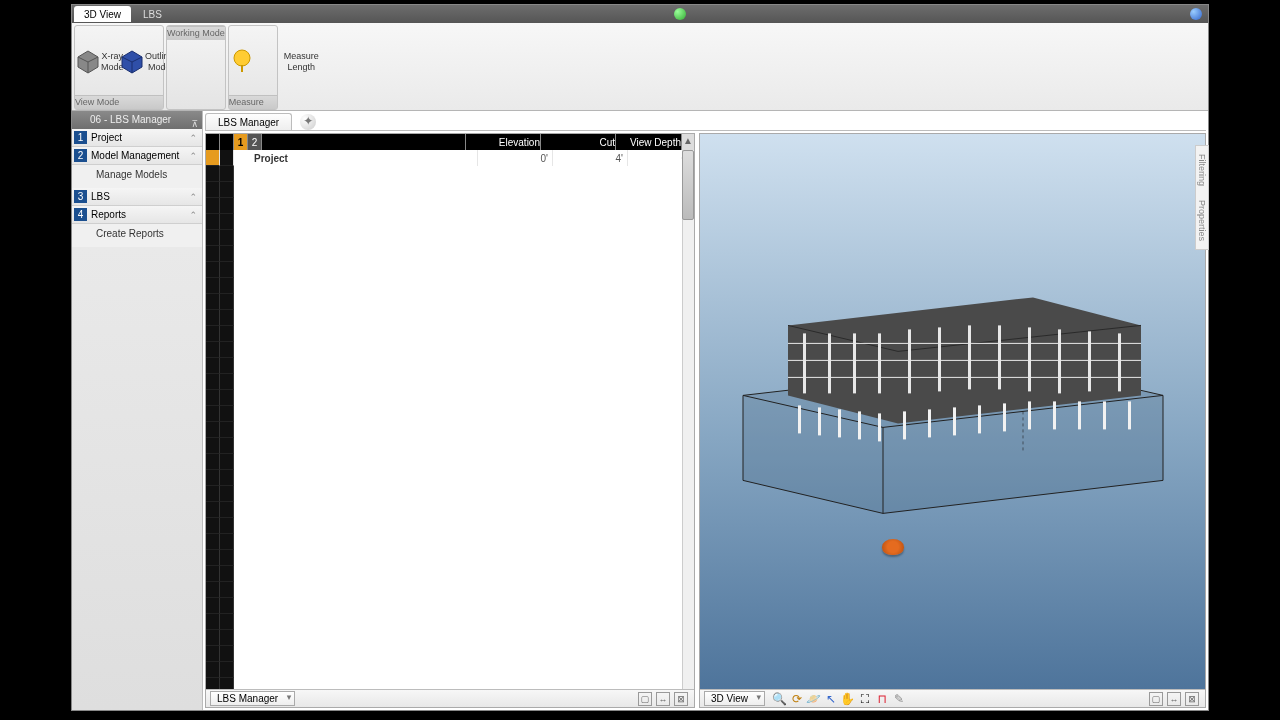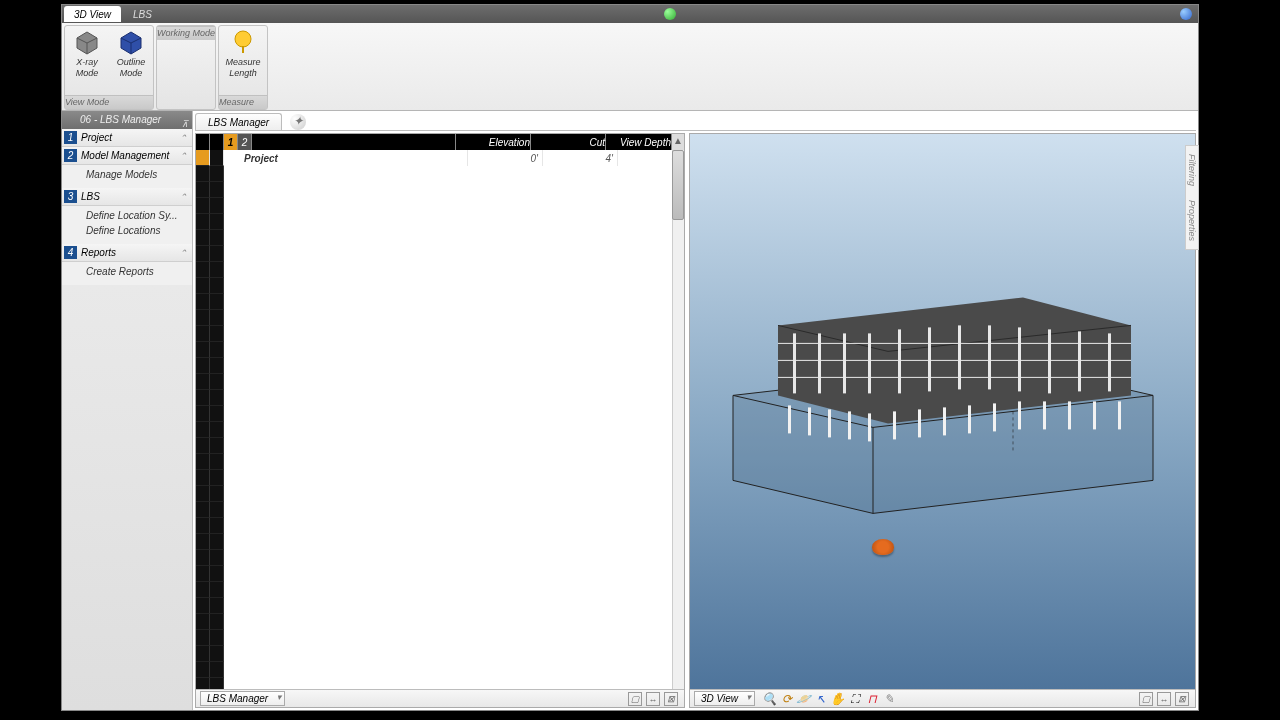--- a/index.html
+++ b/index.html
@@ -1,27 +1,27 @@
 <!DOCTYPE html>
 <html><head>
 <meta charset="utf-8">
 <style>
 * { margin:0; padding:0; box-sizing:border-box; font-family:"Segoe UI",Tahoma,sans-serif; }
 body { background:#000; width:1280px; height:720px; overflow:hidden; }
-.app { position:absolute; left:61px; top:4px; width:1138px; height:707px; background:#fff; border:1px solid #888; display:flex; flex-direction:column;font-style:italic; }
+.app { position:absolute; left:71px; top:4px; width:1138px; height:707px; background:#fff; border:1px solid #888; display:flex; flex-direction:column; }
 .tabbar { height:18px; background:linear-gradient(#6d6d6d,#555); display:flex; align-items:center; padding-left:2px; }
 .tab { height:16px; padding:0 10px; font-size:10px; display:flex; align-items:center; background:#fff; border-radius:3px 3px 0 0; margin-right:2px; cursor:pointer; }
 .tab.inactive { background:transparent; color:#ddd; }
 .tabbar .ticon { margin-left:auto; margin-right:4px; width:12px; height:12px; border-radius:50%; background:radial-gradient(circle at 30% 30%,#9f9,#3a3); }
 .tabbar .ticon.blue { background:radial-gradient(circle at 30% 30%,#9cf,#36c); margin-right:6px; }
 .ribbon { height:88px; background:linear-gradient(#f7f7f7,#eaeaea); border-bottom:1px solid #b5b5b5; display:flex; padding:2px 2px 0 2px; gap:2px; }
 .rgroup { border:1px solid #c3c3c3; background:linear-gradient(#f4f4f4,#e4e4e4); border-radius:3px; display:flex; flex-direction:column; }
 .rbtns { display:flex; flex:1; }
-.rbtn { width:44px; display:flex; flex-direction:column; align-items:center; justify-content:flex-start; padding-top:3px; cursor:pointer; font-size:9px; color:#333; text-align:center; line-height:11px; }
-.rbtn.wide { width:48px; }
+.rbtn { width:44px; display:flex; flex-direction:row; align-items:center; justify-content:flex-start; padding-top:3px; cursor:pointer; font-size:9px; color:#333; text-align:center; line-height:11px; }
+.rbtn.wide { width:48px;gap:29px; }
 .rbtn .ico { width:26px; height:26px; margin-bottom:2px; }
 .rbtn.disabled { color:#999; opacity:.55; }
 .grouplabel { font-size:9px; text-align:left; color:#666; background:linear-gradient(#d9d9d9,#c9c9c9); border-top:1px solid #c0c0c0; height:14px; line-height:13px; }
 .body { flex:1; display:flex; min-height:0; }
 .sidebar { width:131px; background:#f0f0f0; border-right:1px solid #bcbcbc; display:flex; flex-direction:column; font-size:10px; }
 .sidehdr { height:18px; background:linear-gradient(#8a8a8a,#6f6f6f); color:#eee; padding-left:18px; line-height:18px; position:relative; }
 .sidehdr .pin { position:absolute; right:4px; top:4px; color:#ddd; font-size:9px; }
 .section { background:linear-gradient(#f5f5f5,#e6e6e6); border-bottom:1px solid #cfcfcf; height:18px; display:flex; align-items:center; padding-left:2px; cursor:pointer; }
 .section .num { width:13px; height:13px; background:#1b4f8f; color:#fff; font-size:10px; text-align:center; line-height:13px; margin-right:4px; }
 .section .chev { margin-left:auto; margin-right:5px; color:#888; font-size:9px; }
@@ -133,24 +133,20 @@
             <span class="chev">⌃</span>
           </div>
           <div class="items">
             <div class="item">Manage Models</div>
           </div>
           <div class="section">
             <span class="num">3</span>
             <span>LBS</span>
             <span class="chev">⌃</span>
           </div>
-          <div class="items">
-            <div class="item">Define Location Sy...</div>
-            <div class="item">Define Locations</div>
-          </div>
           <div class="section">
             <span class="num">4</span>
             <span>Reports</span>
             <span class="chev">⌃</span>
           </div>
           <div class="items">
             <div class="item">Create Reports</div>
           </div>
         </div>
       <div class="sidefill"></div>

